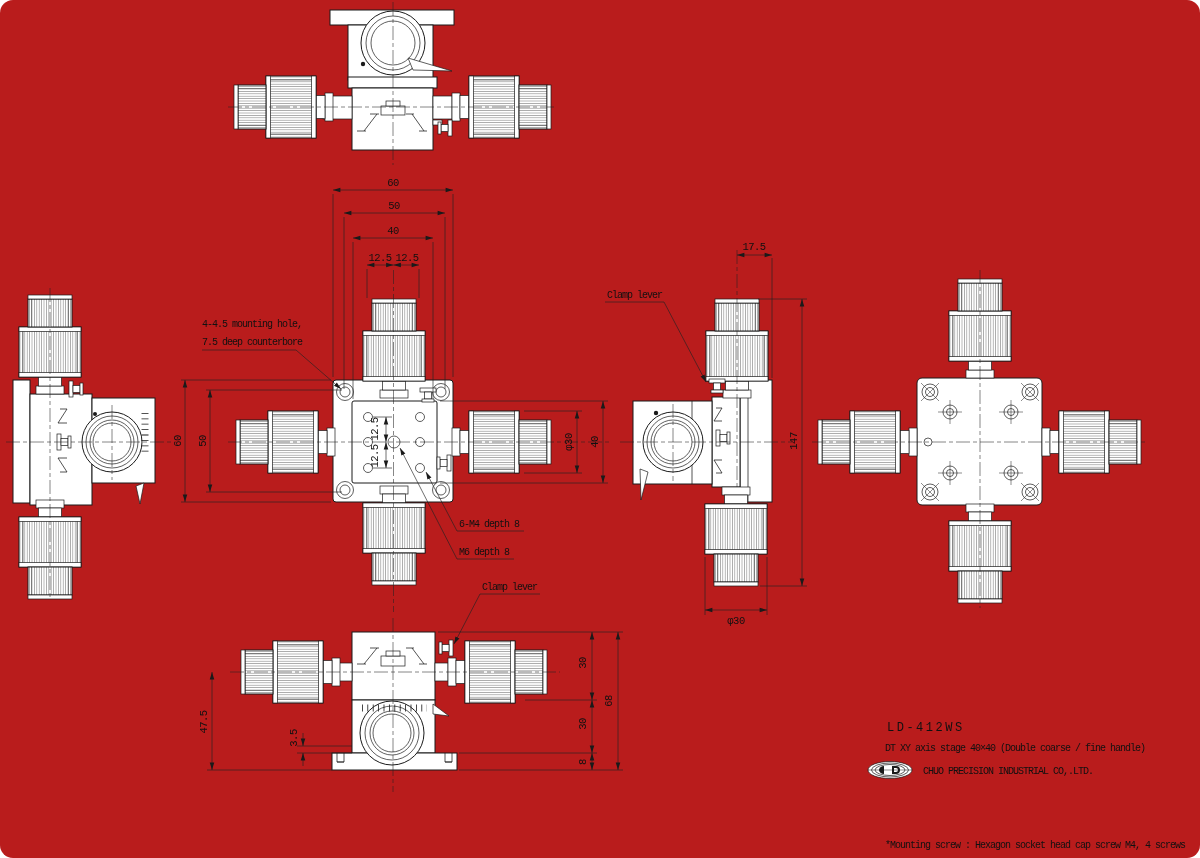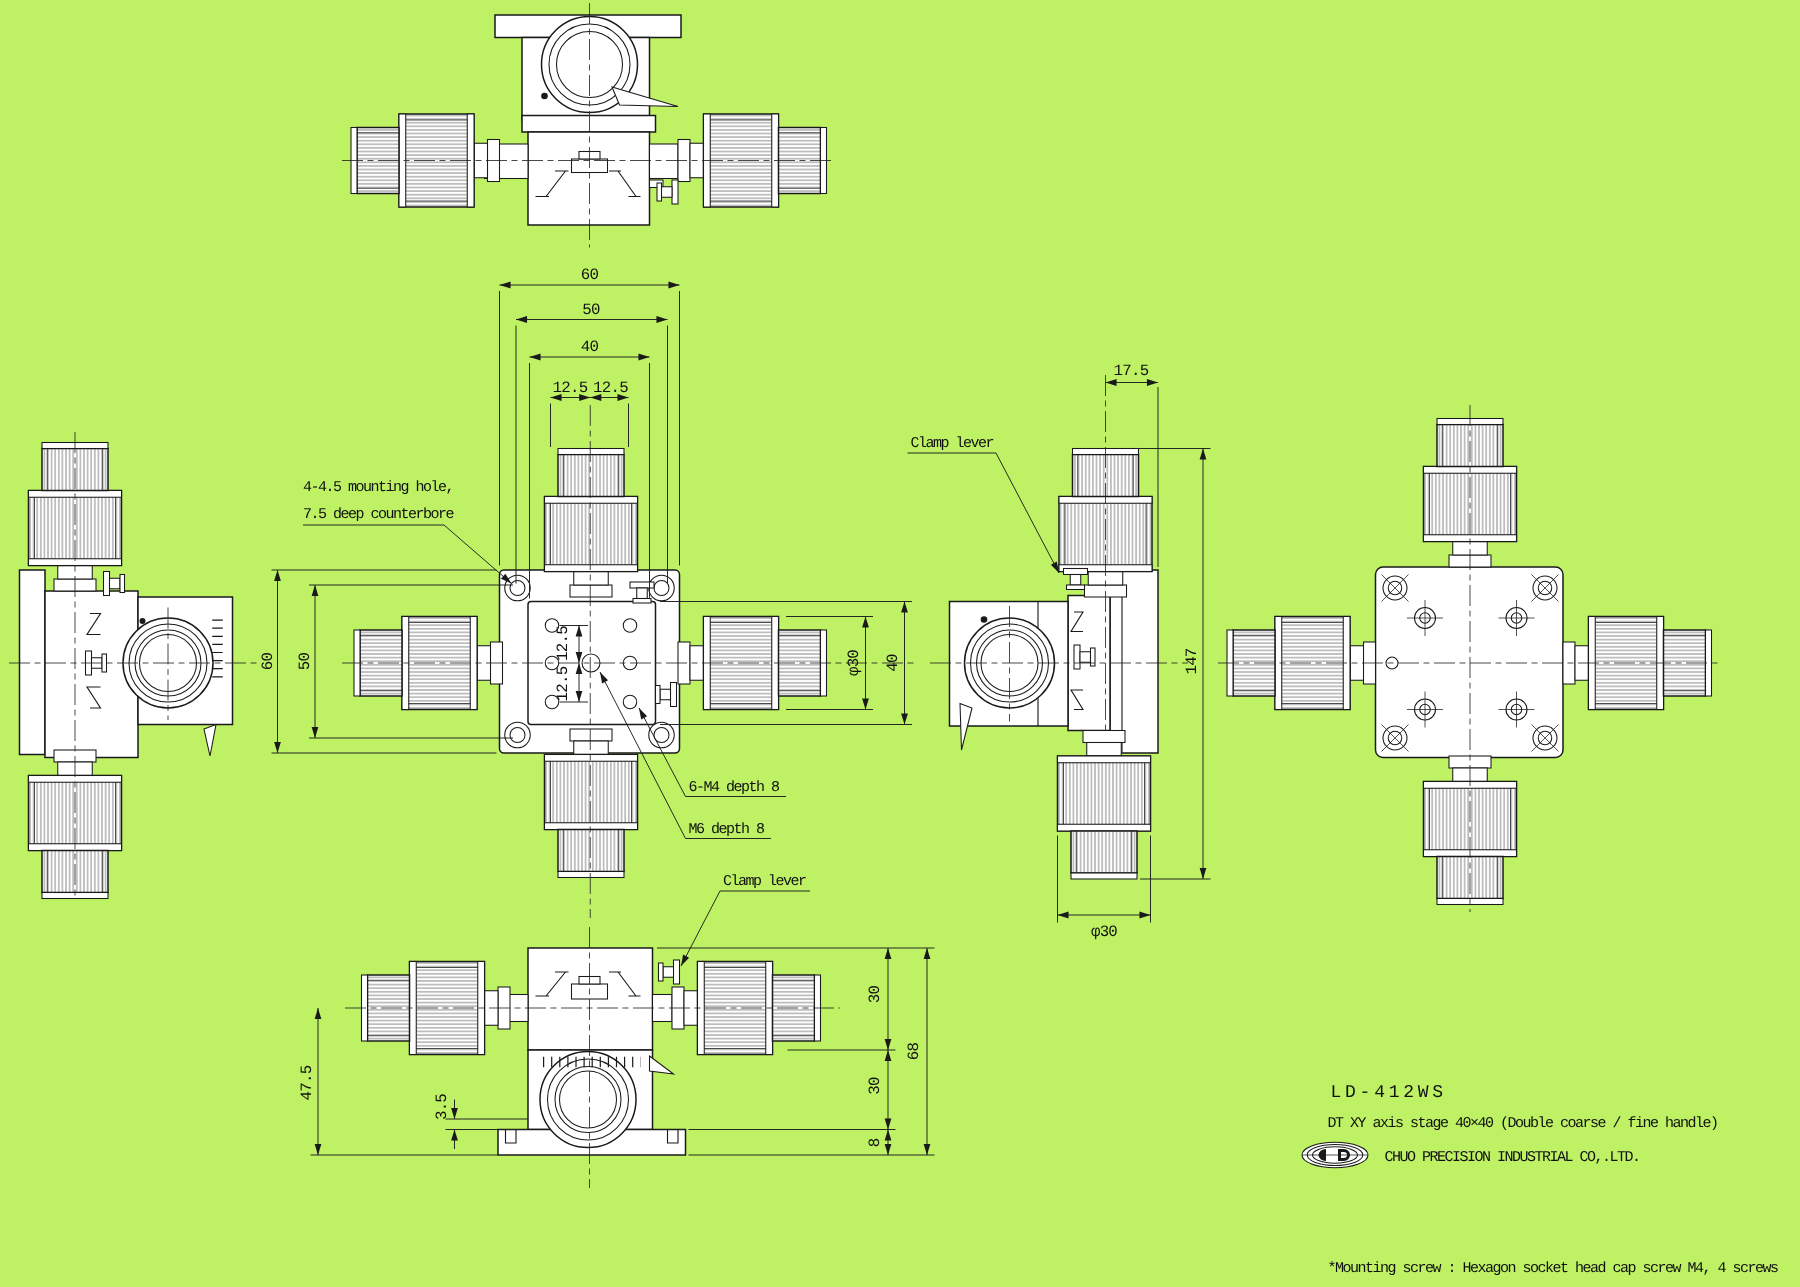--- a/index.html
+++ b/index.html
@@ -1,16 +1,16 @@
 <!DOCTYPE html>
 <html><head>
 <meta charset="utf-8">
 <style>
   html,body{margin:0;padding:0;background:#fff;}
-  .page{position:relative;width:1200px;height:858px;background:#bef264;overflow:hidden;}
+  .page{position:relative;width:1200px;height:858px;background:#b91c1c;overflow:hidden;border-radius:13px;}
   svg{display:block;}
   .ol  {fill:#fff;stroke:#1a1a1a;stroke-width:1;}
   .ol2 {fill:#fff;stroke:#1a1a1a;stroke-width:0.7;}
   .ln  {stroke:#1a1a1a;stroke-width:0.75;fill:none;}
   .thin{stroke:#1a1a1a;stroke-width:0.5;fill:none;}
   .cl  {stroke:#222;stroke-width:0.55;fill:none;stroke-dasharray:14 3 4 3;}
   .dim {stroke:#222;stroke-width:0.65;fill:none;}
   .blk {fill:#1a1a1a;stroke:none;}
   text{font-family:"Liberation Mono","DejaVu Sans Mono",monospace;fill:#111;}
   .dimt{font-size:10.5px;letter-spacing:-0.5px;}

